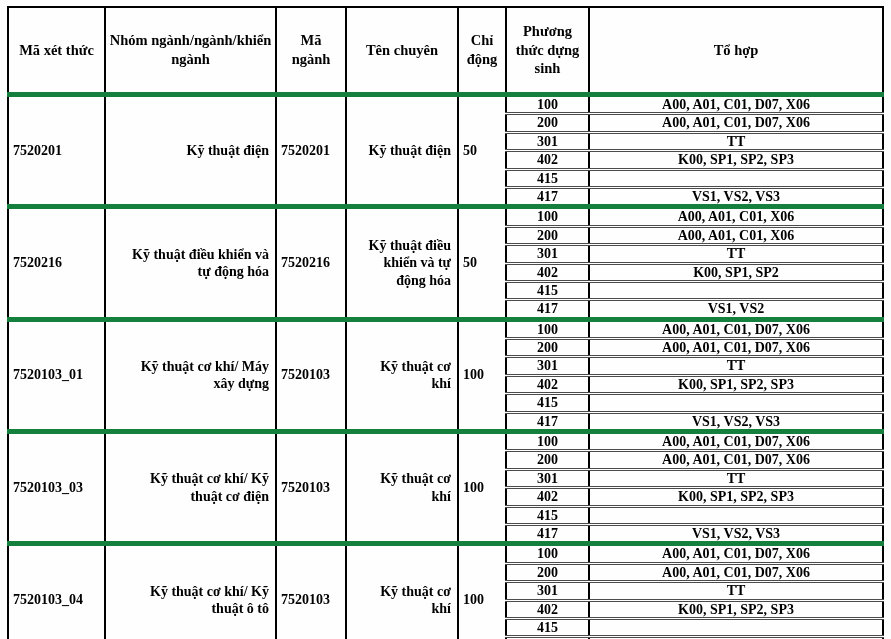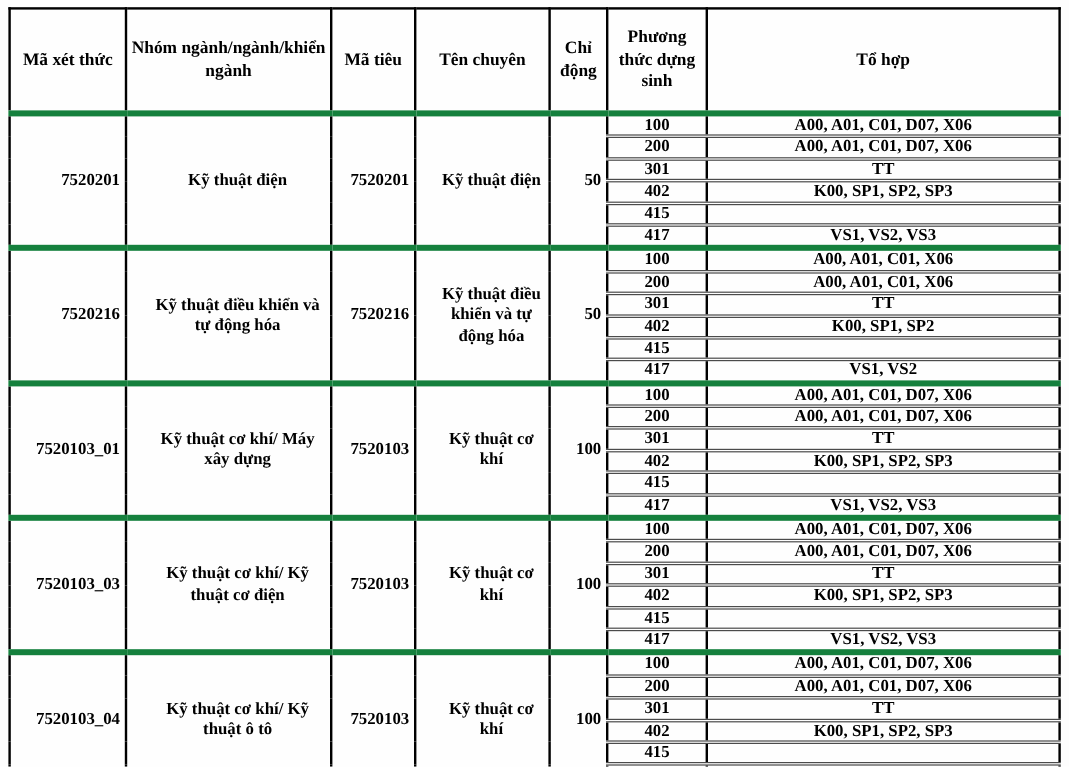--- a/index.html
+++ b/index.html
@@ -43,22 +43,22 @@
     text-align: center;
     vertical-align: middle;
     padding: 2px 3px;
     background: #fefefe;
   }
   table.adm tbody td {
     font-size: 14px;
     vertical-align: middle;
     background: #fefefe;
   }
-  td.c-center { text-align: right; padding: 2px 4px; }
-  td.c-left   { text-align: center;   padding: 2px 6px 2px 21px; line-height: 1.25; }
+  td.c-center { text-align: left; padding: 2px 4px; }
+  td.c-left   { text-align: right;   padding: 2px 6px 2px 21px; line-height: 1.25; }
   tbody tr { height: 18px; }
   td.sub {
     height: 14px;
     font-size: 13.5px;
     text-align: center;
     padding: 0 4px;
     line-height: 1.1;
   }
   
   tr.sub-row td.sub { border-top: 3px double #4b4b4b; }
@@ -77,21 +77,21 @@
       <col style="width:70px">
       <col style="width:112px">
       <col style="width:48px">
       <col style="width:83px">
       <col style="width:294px">
     </colgroup>
     <thead>
       <tr>
         <th>Mã xét thức</th>
         <th>Nhóm ngành/ngành/khiển ngành</th>
-        <th>Mã tiêu</th>
+        <th>Mã ngành</th>
         <th>Tên chuyên</th>
         <th>Chỉ động</th>
         <th>Phương thức dựng sinh</th>
         <th>Tổ hợp</th>
       </tr>
     </thead>
     <tbody>
         <tr class="block-start">
           <td rowspan="6" class="c-center">7520201</td>
           <td rowspan="6" class="c-left">Kỹ thuật điện</td>

